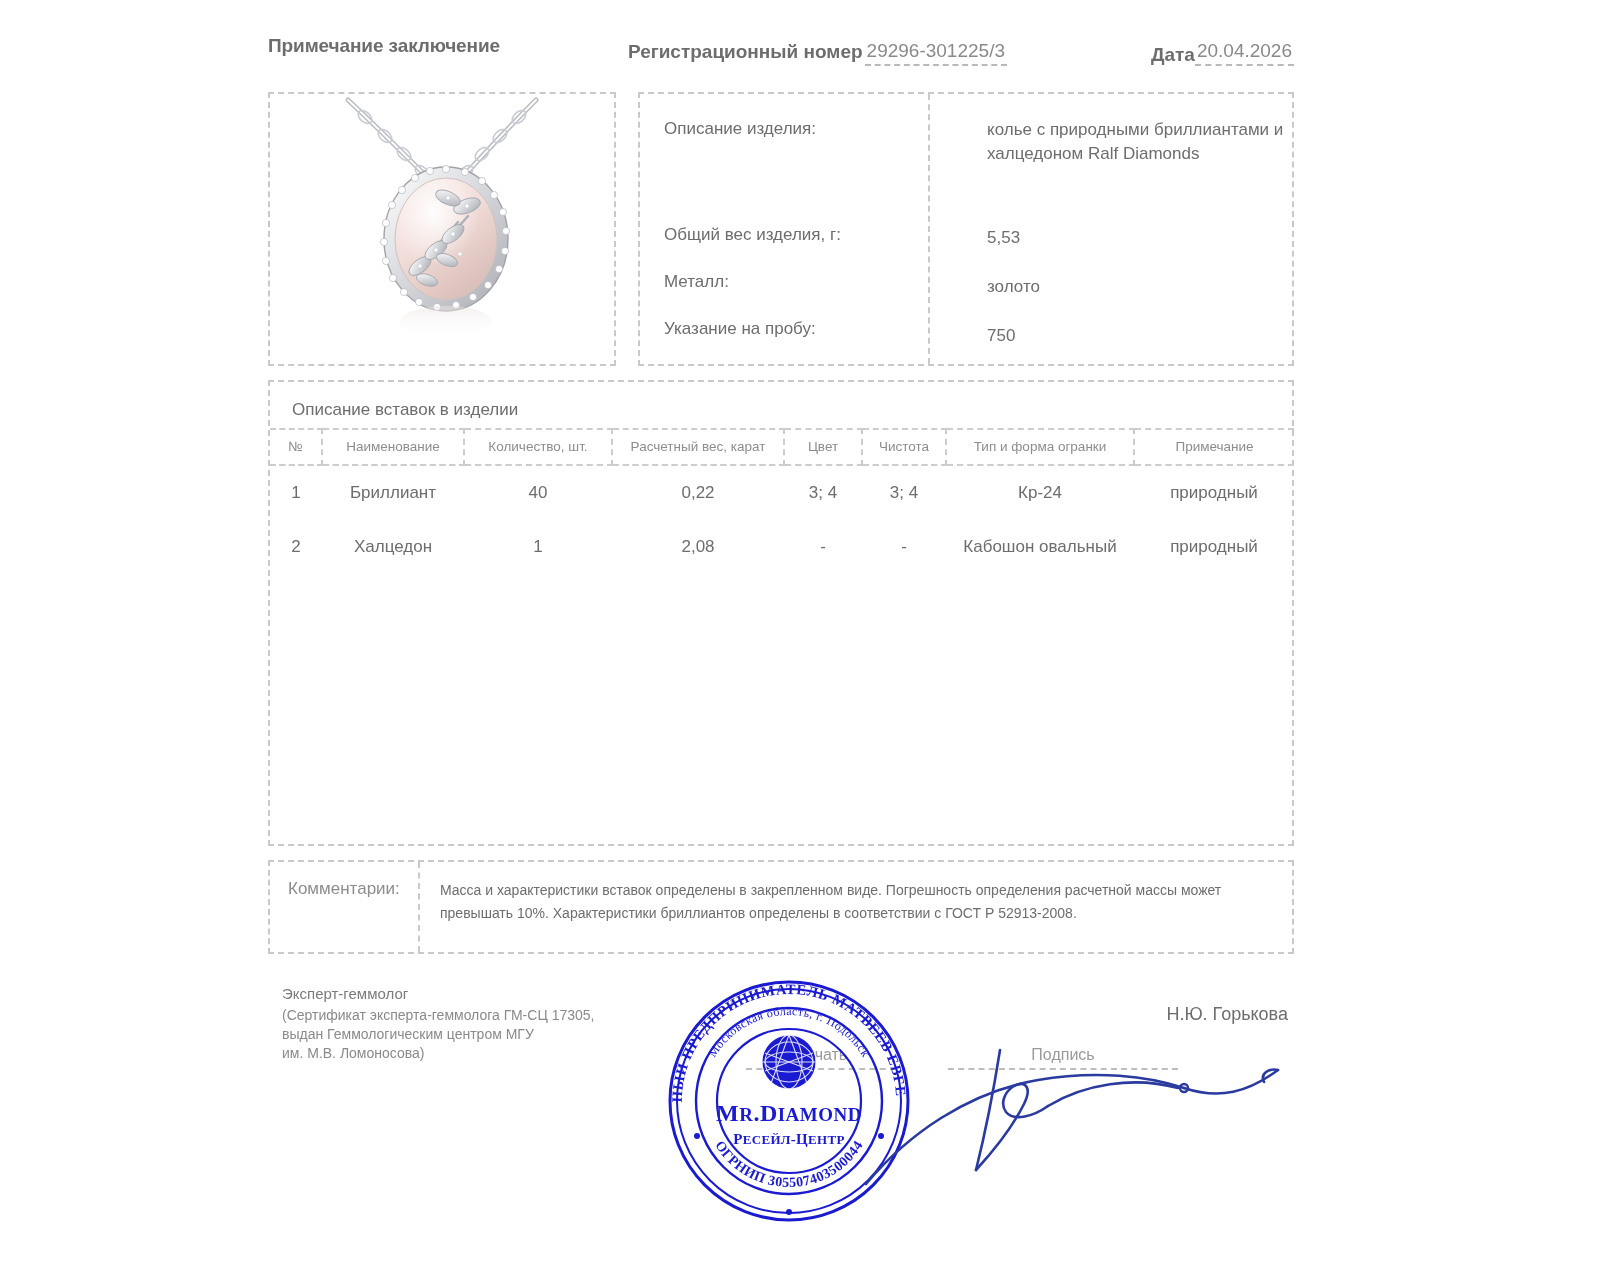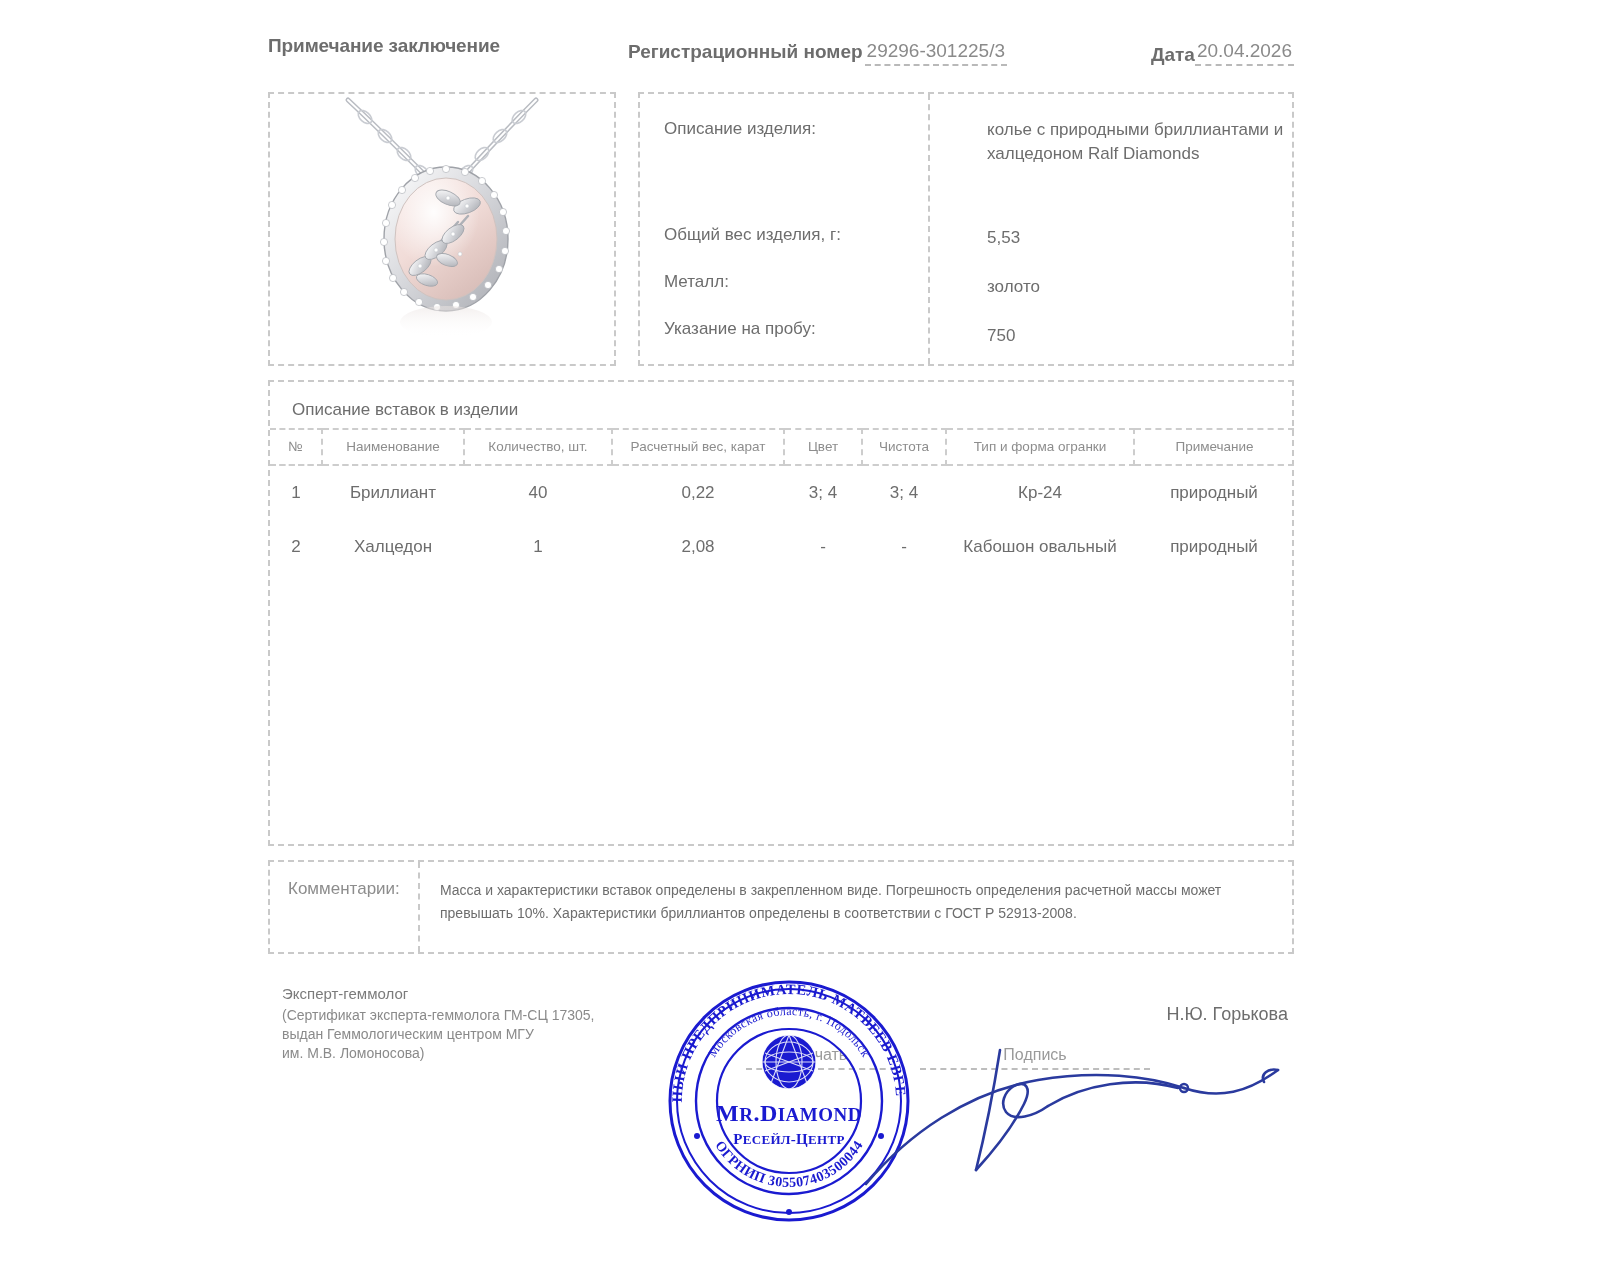--- a/index.html
+++ b/index.html
@@ -197,21 +197,21 @@
     top: 70px;
     width: 150px;
     text-align: center;
     font-size: 16px;
     color: #9a9a9a;
     border-bottom: 2px dashed #bdbdbd;
     padding-bottom: 4px;
   }
   .sign-label {
     position: absolute;
-    left: 652px;
+    left: 680px;
     top: 70px;
     width: 230px;
     text-align: center;
     font-size: 16px;
     color: #9a9a9a;
     border-bottom: 2px dashed #bdbdbd;
     padding-bottom: 4px;
   }
   .sign-name {
     position: absolute;

